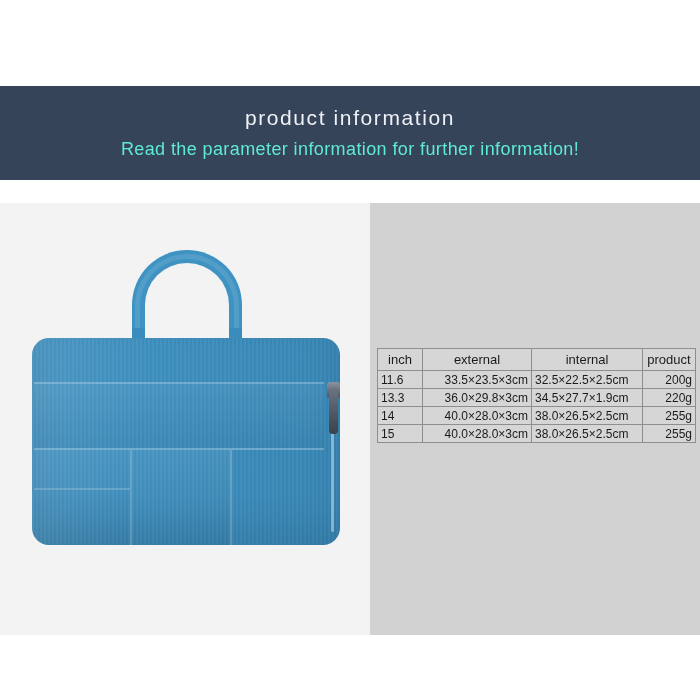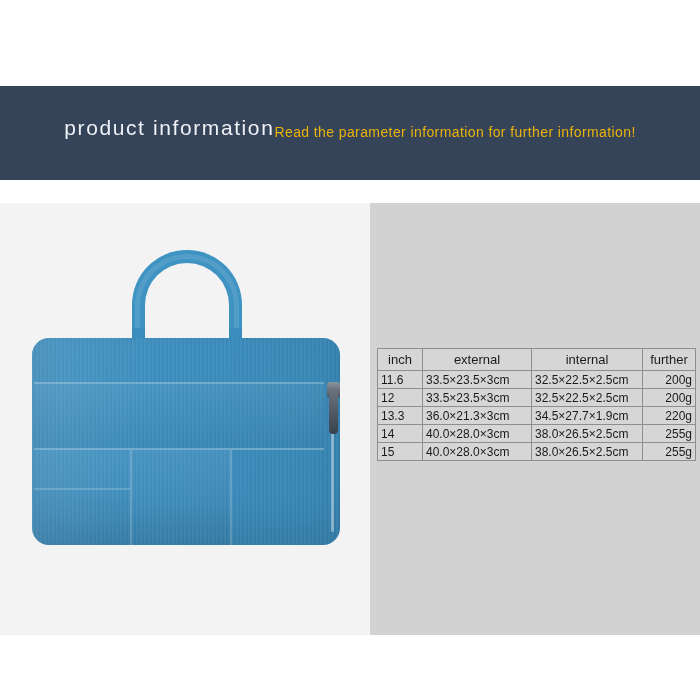--- a/index.html
+++ b/index.html
@@ -23,36 +23,36 @@
   
   #banner {
     position: absolute;
     left: 0;
     top: 86px;
     width: 700px;
     height: 94px;
     background: #36445a;
     box-sizing: border-box;
     display: flex;
-    flex-direction: row;
+    flex-direction: column;
     align-items: center;
     justify-content: center;
   }
   #banner-title {
     color: #eef1f5;
     font-size: 21px;
     letter-spacing: 1.6px;
     font-weight: 400;
     margin-bottom: 11px;
     text-align: center;
     line-height: 1.1;
   }
   #banner-subtitle {
-    color: #eab308;
-    font-size: 14px;
+    color: #5eead4;
+    font-size: 18px;
     letter-spacing: 0.4px;
     font-weight: 400;
     text-align: left;
     line-height: 1.1;
   }
 
   
   #content {
     position: absolute;
     left: 0;
@@ -242,21 +242,21 @@
     padding: 1px 0;
     background: #d6d6d6;
   }
   #spec-table tbody td {
     font-size: 12px;
     height: 17px;
     padding: 0 3px;
     background: #d6d6d6;
   }
   .col-inch   { width: 44px;  text-align: left; }
-  .col-ext    { width: 108px; text-align: left; }
+  .col-ext    { width: 108px; text-align: right; }
   .col-int    { width: 110px; text-align: left; }
   .col-weight { width: 52px;  text-align: right; }
 </style>
 </head>
 <body>
 
 <div id="page">
 
   <div id="banner">
     <div id="banner-title">product information</div>
@@ -286,39 +286,33 @@
     </div>
 
     <div id="spec-panel">
       <div id="spec-table-wrap">
         <table id="spec-table">
           <thead>
             <tr>
               <th class="col-inch">inch</th>
               <th class="col-ext">external</th>
               <th class="col-int">internal</th>
-              <th class="col-weight">further</th>
+              <th class="col-weight">product</th>
             </tr>
           </thead>
           <tbody>
             <tr>
               <td class="col-inch">11.6</td>
               <td class="col-ext">33.5×23.5×3cm</td>
               <td class="col-int">32.5×22.5×2.5cm</td>
               <td class="col-weight">200g</td>
             </tr>
             <tr>
-              <td class="col-inch">12</td>
-              <td class="col-ext">33.5×23.5×3cm</td>
-              <td class="col-int">32.5×22.5×2.5cm</td>
-              <td class="col-weight">200g</td>
-            </tr>
-            <tr>
               <td class="col-inch">13.3</td>
-              <td class="col-ext">36.0×21.3×3cm</td>
+              <td class="col-ext">36.0×29.8×3cm</td>
               <td class="col-int">34.5×27.7×1.9cm</td>
               <td class="col-weight">220g</td>
             </tr>
             <tr>
               <td class="col-inch">14</td>
               <td class="col-ext">40.0×28.0×3cm</td>
               <td class="col-int">38.0×26.5×2.5cm</td>
               <td class="col-weight">255g</td>
             </tr>
             <tr>

